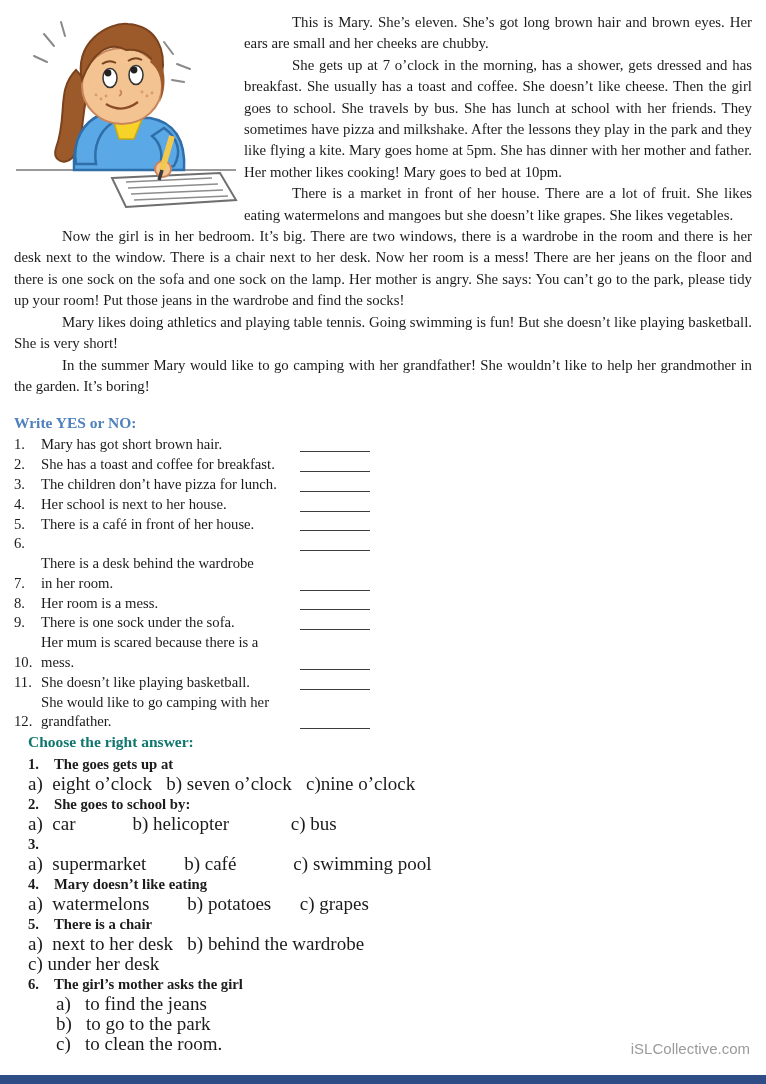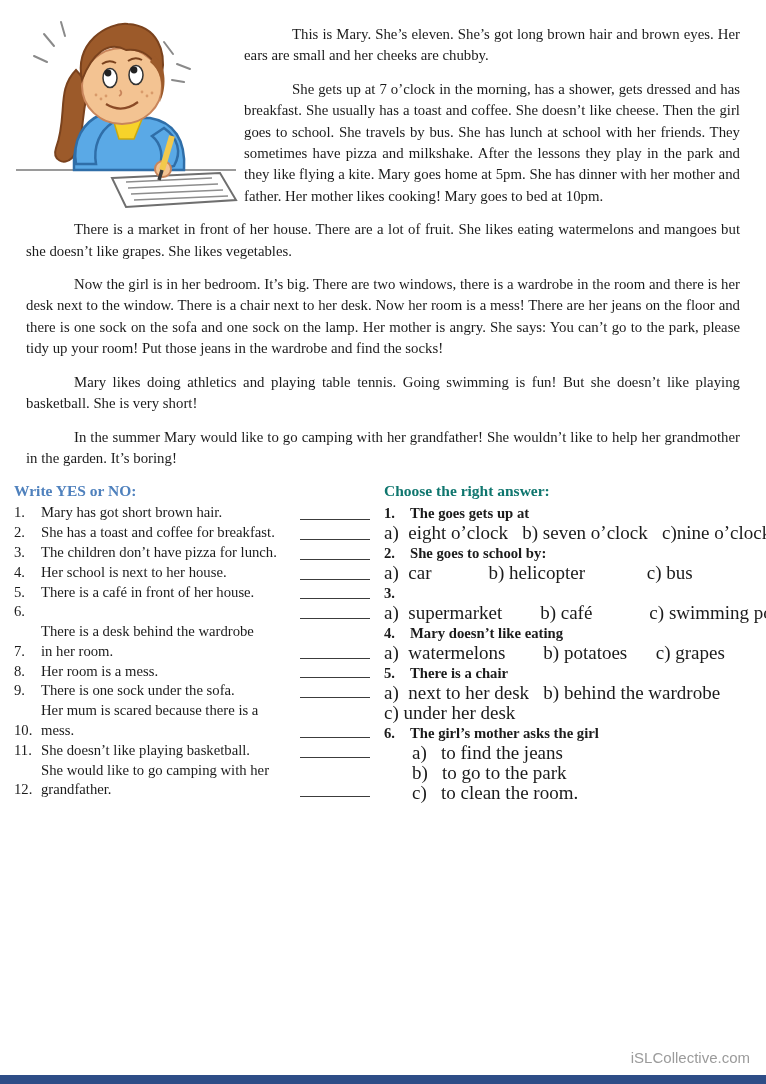--- a/index.html
+++ b/index.html
@@ -6,43 +6,43 @@
   .page {
     width:766px; height:1084px; position:relative; background:#ffffff;
     font-family:"Liberation Serif", serif; color:#1b1b1b; overflow:hidden;
     margin:0 auto; box-sizing:border-box;
   }
   .content { padding:12px 14px 0 14px; }
   .illu {
     float:left; width:224px; height:198px; margin:0 6px 2px 0;
   }
   p.para {
-    margin:12px; text-align:justify; text-indent:48px;
+    margin:0; text-align:justify; text-indent:48px;
     font-size:14.8px; line-height:21.4px;
   }
-  .exercise { display:flex; margin-top:1px; }
+  .exercise { display:flex; margin-top:16px;flex-direction:column; }
   .col-left { width:356px; flex:none; }
   .col-right { flex:1; padding-left:14px; }
   .ex-head {
     color:#4f81bd; font-weight:bold; font-size:15.5px; line-height:20px;
     margin:0 0 2px 0;
   }
   .yn-item { display:flex; align-items:flex-end; font-size:14.7px; line-height:19.8px; }
   .yn-num { width:27px; flex:none; }
   .yn-text { width:250px; flex:none; white-space:pre-line; }
   .yn-blank {
     flex:none; width:70px; height:0; border-bottom:1.2px solid #3c3c3c;
     margin-left:auto; margin-bottom:3px;
   }
   .mc-q { display:flex; font-weight:bold; font-size:14.7px; line-height:20px; }
   .mc-qnum { width:26px; flex:none; }
   .mc-optline { font-size:19px; line-height:20px; white-space:pre; }
   .mc-optline.indent { padding-left:28px; }
   .footer-brand {
-    position:absolute; right:16px; bottom:18px;
+    position:absolute; right:16px; bottom:27px;
     font-family:"Liberation Sans", sans-serif; font-size:15px; color:#9b9b9b;text-align:center;
   }
   .bottom-bar { position:absolute; left:0; right:0; bottom:0; height:9px; }
 </style>
 </head>
 <body>
 
 <div class="page">
   <div class="content">
 

